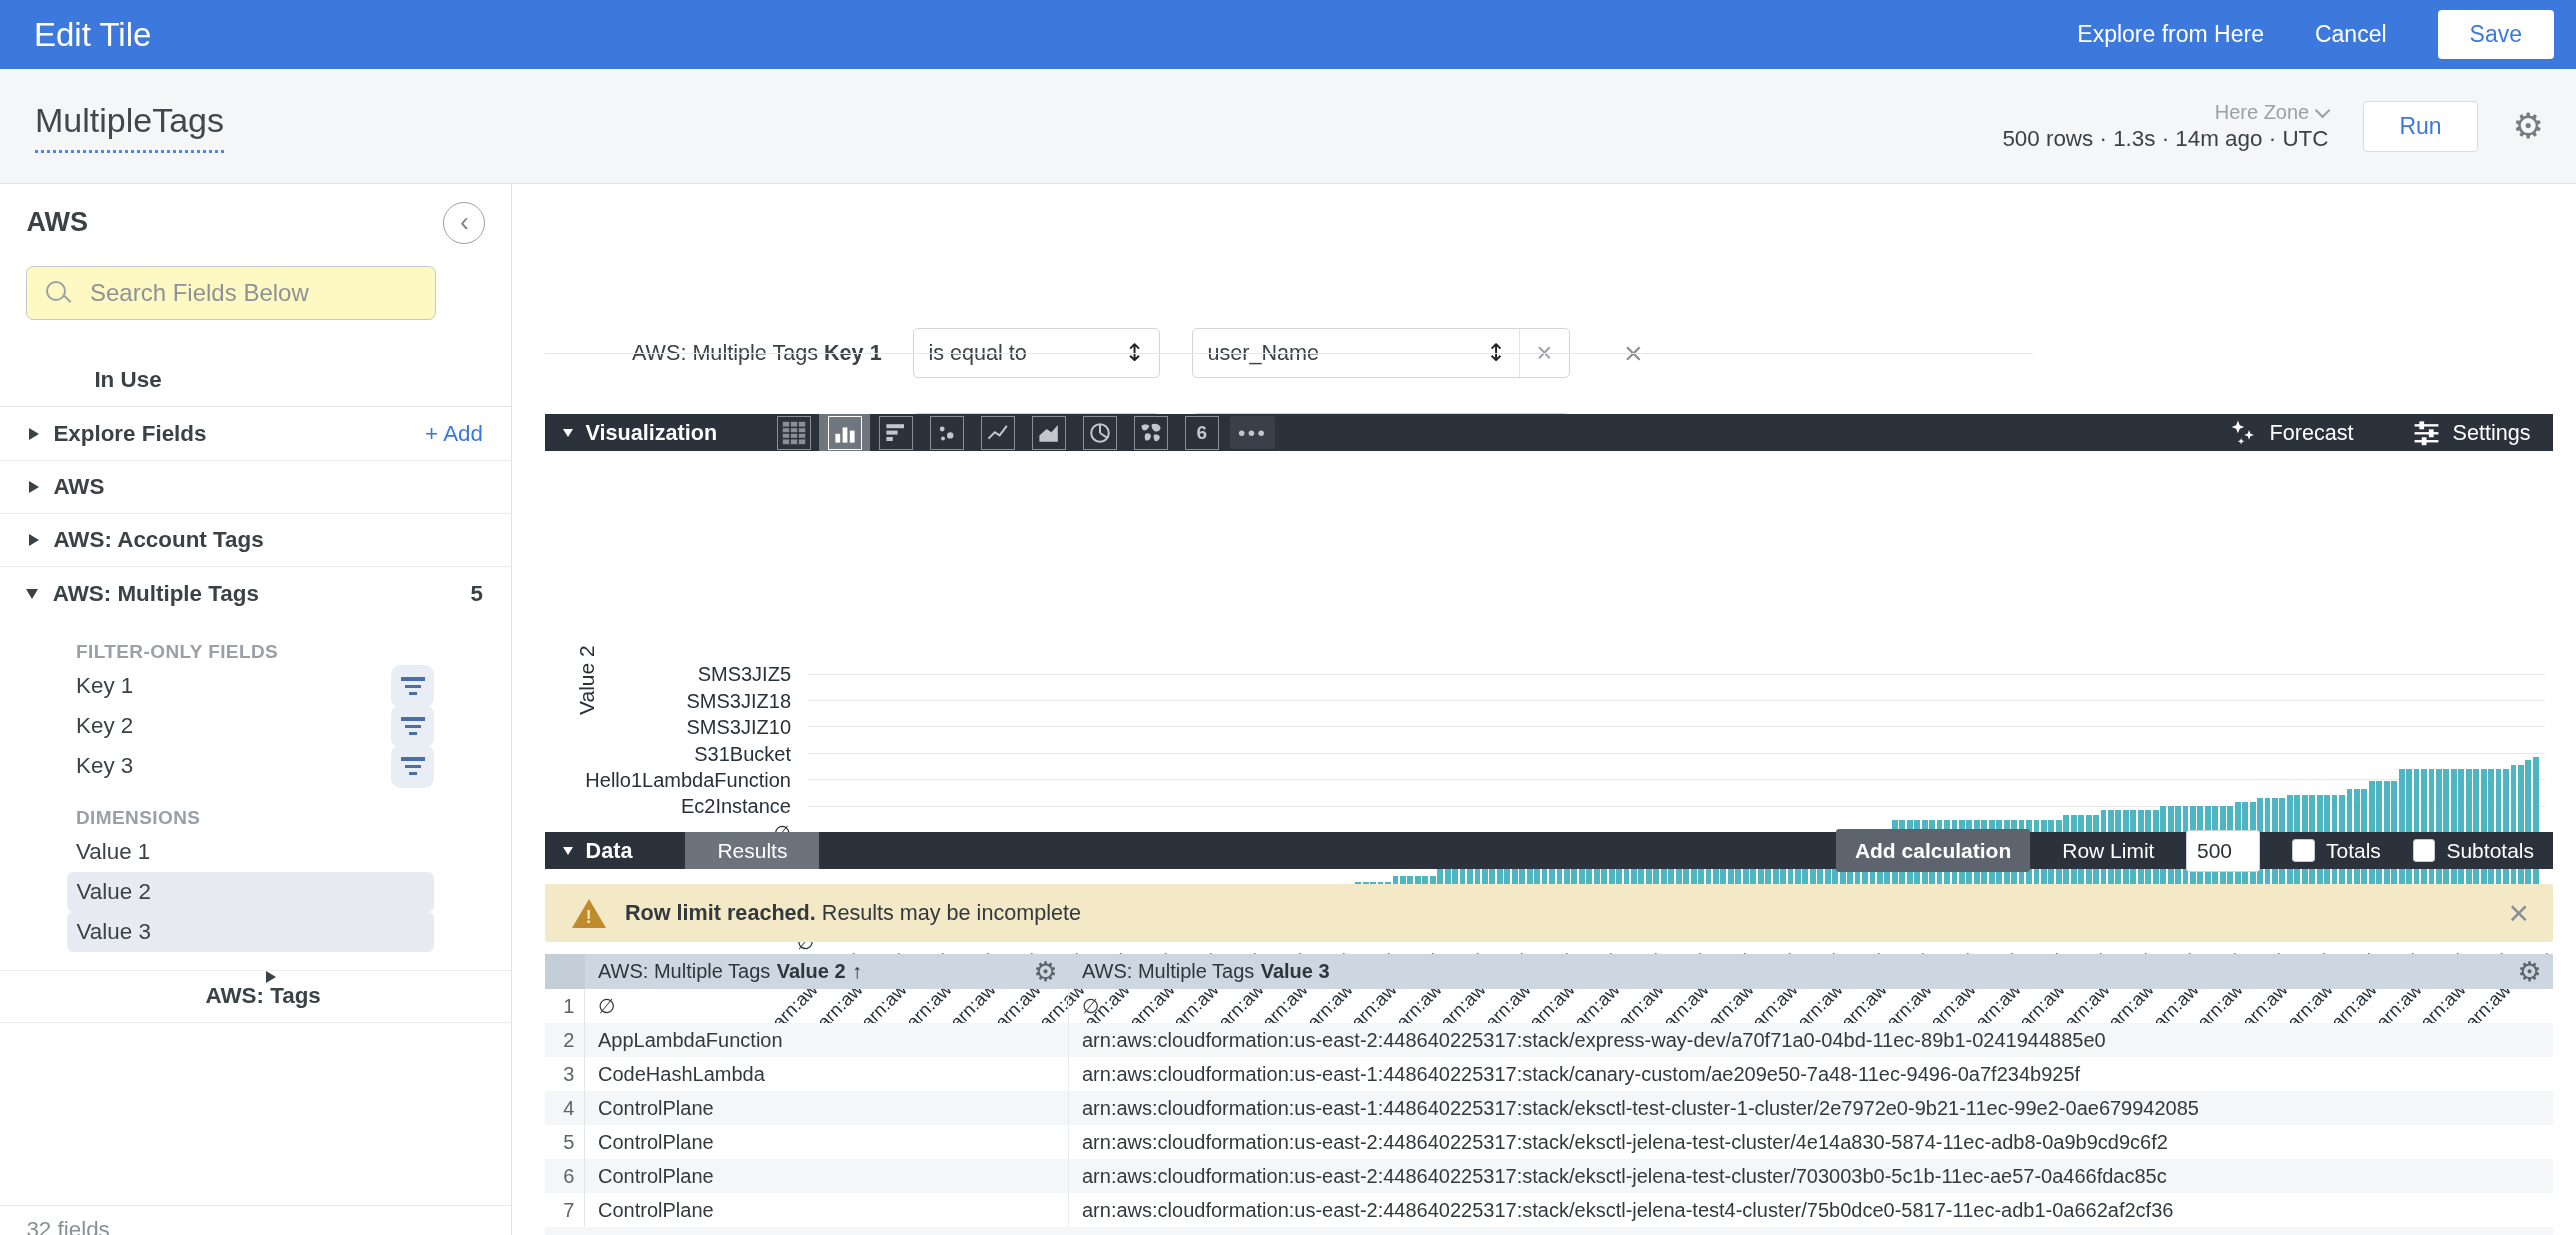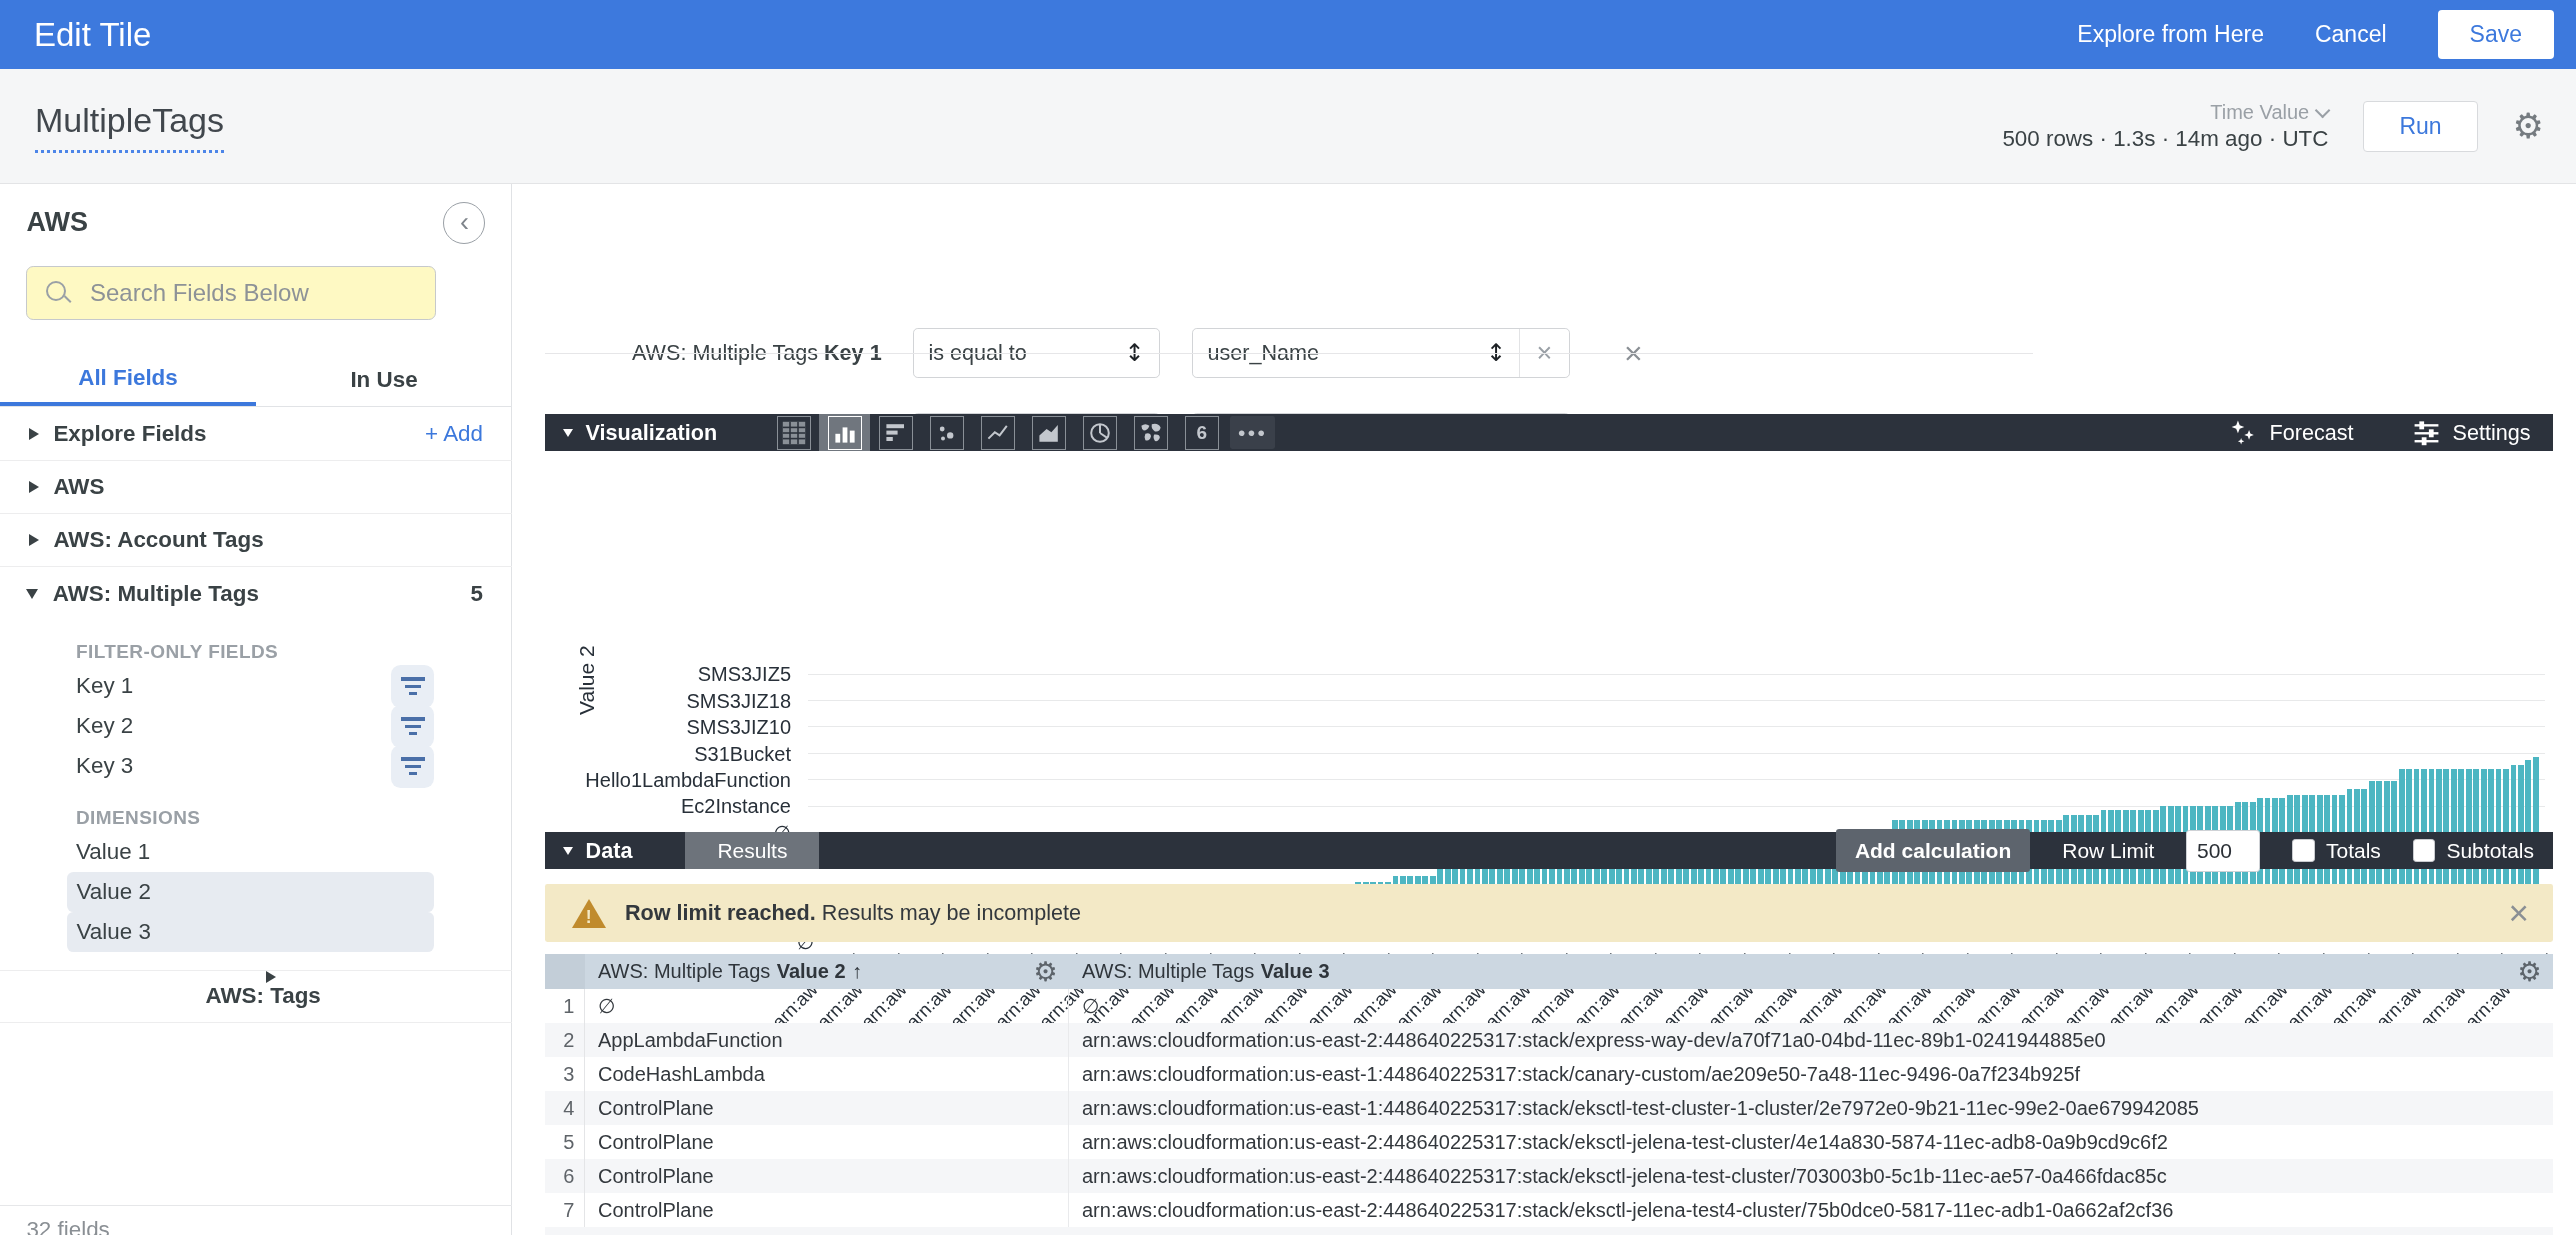--- a/index.html
+++ b/index.html
@@ -154,42 +154,41 @@
       <span class="topbar-link">Cancel</span>
       <button class="save-btn">Save</button>
     </div>
   </header>
 
   <div class="header2">
     <div class="query-title">MultipleTags</div>
     <div class="header2-right">
       <div class="stats-block">
         <div>
-          <span class="tz-label">Time Value</span><span class="tz-chevron"></span>
+          <span class="tz-label">Here Zone</span><span class="tz-chevron"></span>
         </div>
         <div class="stats-text">500 rows · 1.3s · 14m ago · UTC</div>
       </div>
       <button class="run-btn">Run</button>
       <span class="gear">⚙</span>
     </div>
   </div>
 
   <aside class="sidebar">
     <div class="sb-head">
       <span class="sb-model">AWS</span>
       <span class="collapse-btn">
           <span>‹</span>
         </span>
     </div>
     <div class="search-box">
       <span class="search-glyph"></span>
       <input class="search-input" placeholder="Search Fields Below" style="">
     </div>
     <div class="sb-tabs">
-      <div class="sb-tab active">All Fields</div>
       <div class="sb-tab">In Use</div>
     </div>
     <div class="sb-list">
       <div class="sb-row">
         <span class="caret-r"></span>
         <span class="sb-row-label">Explore Fields</span>
         <span class="sb-row-right add-link">+ Add</span>
       </div>
       <div class="sb-row">
         <span class="caret-r"></span>

